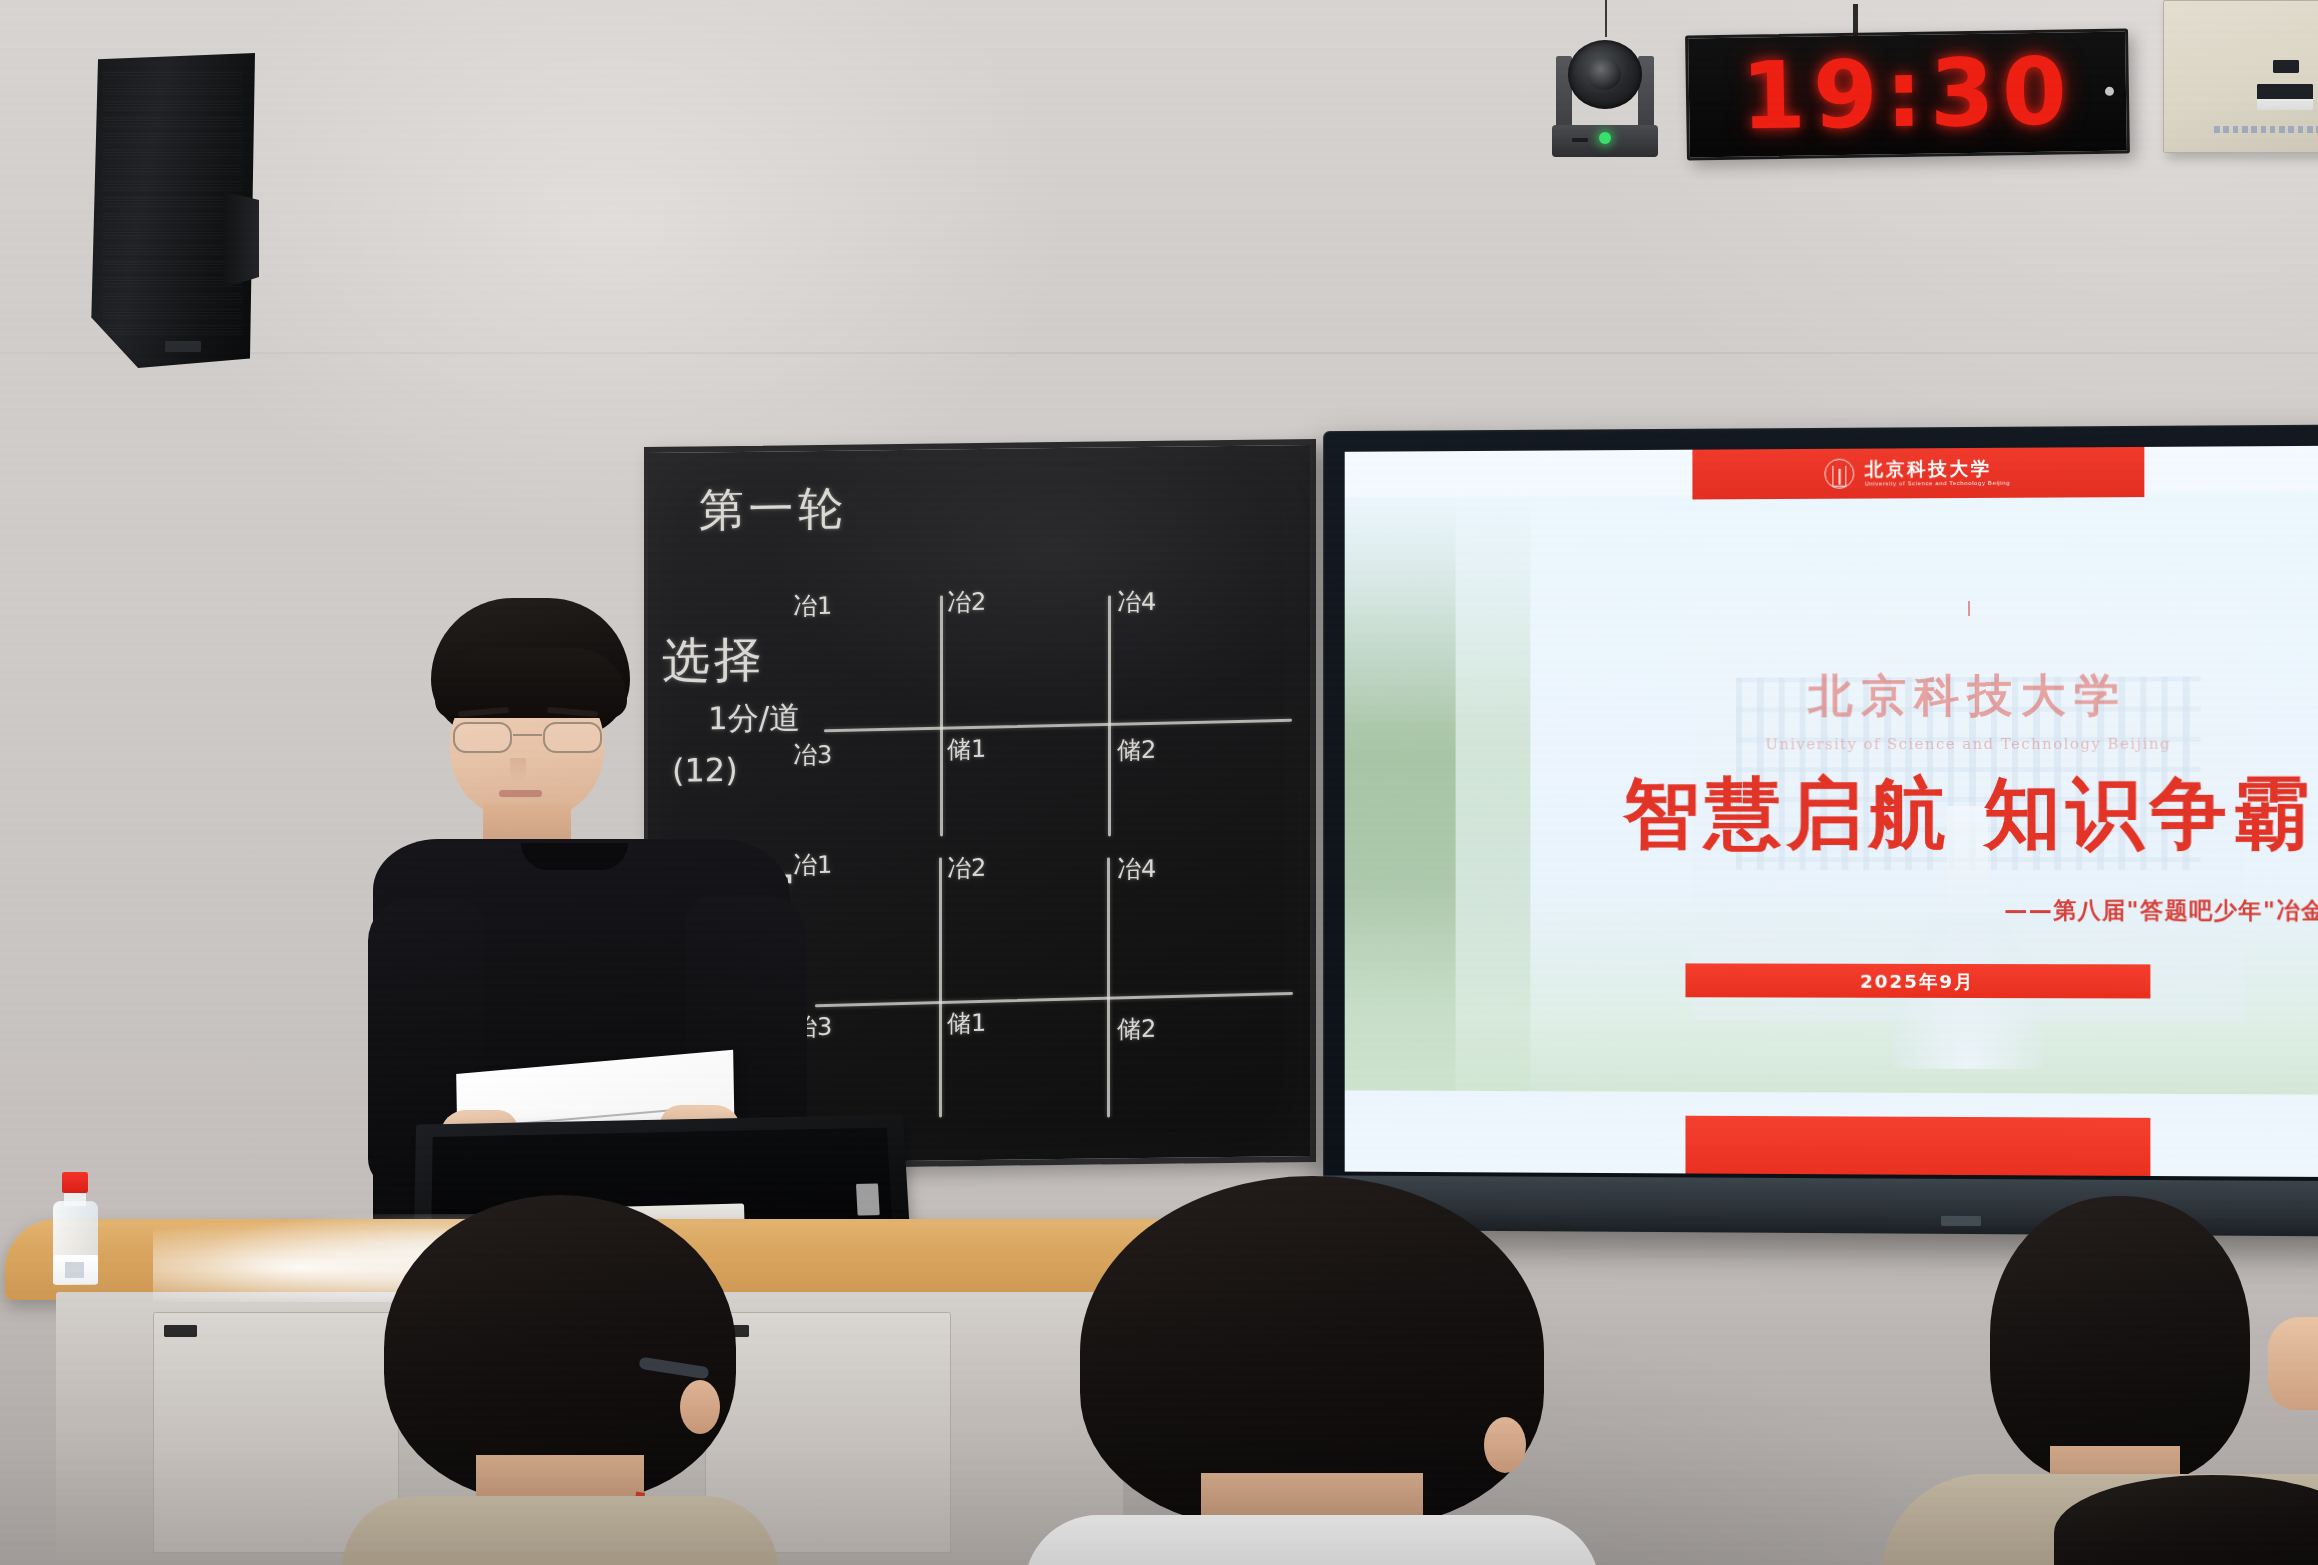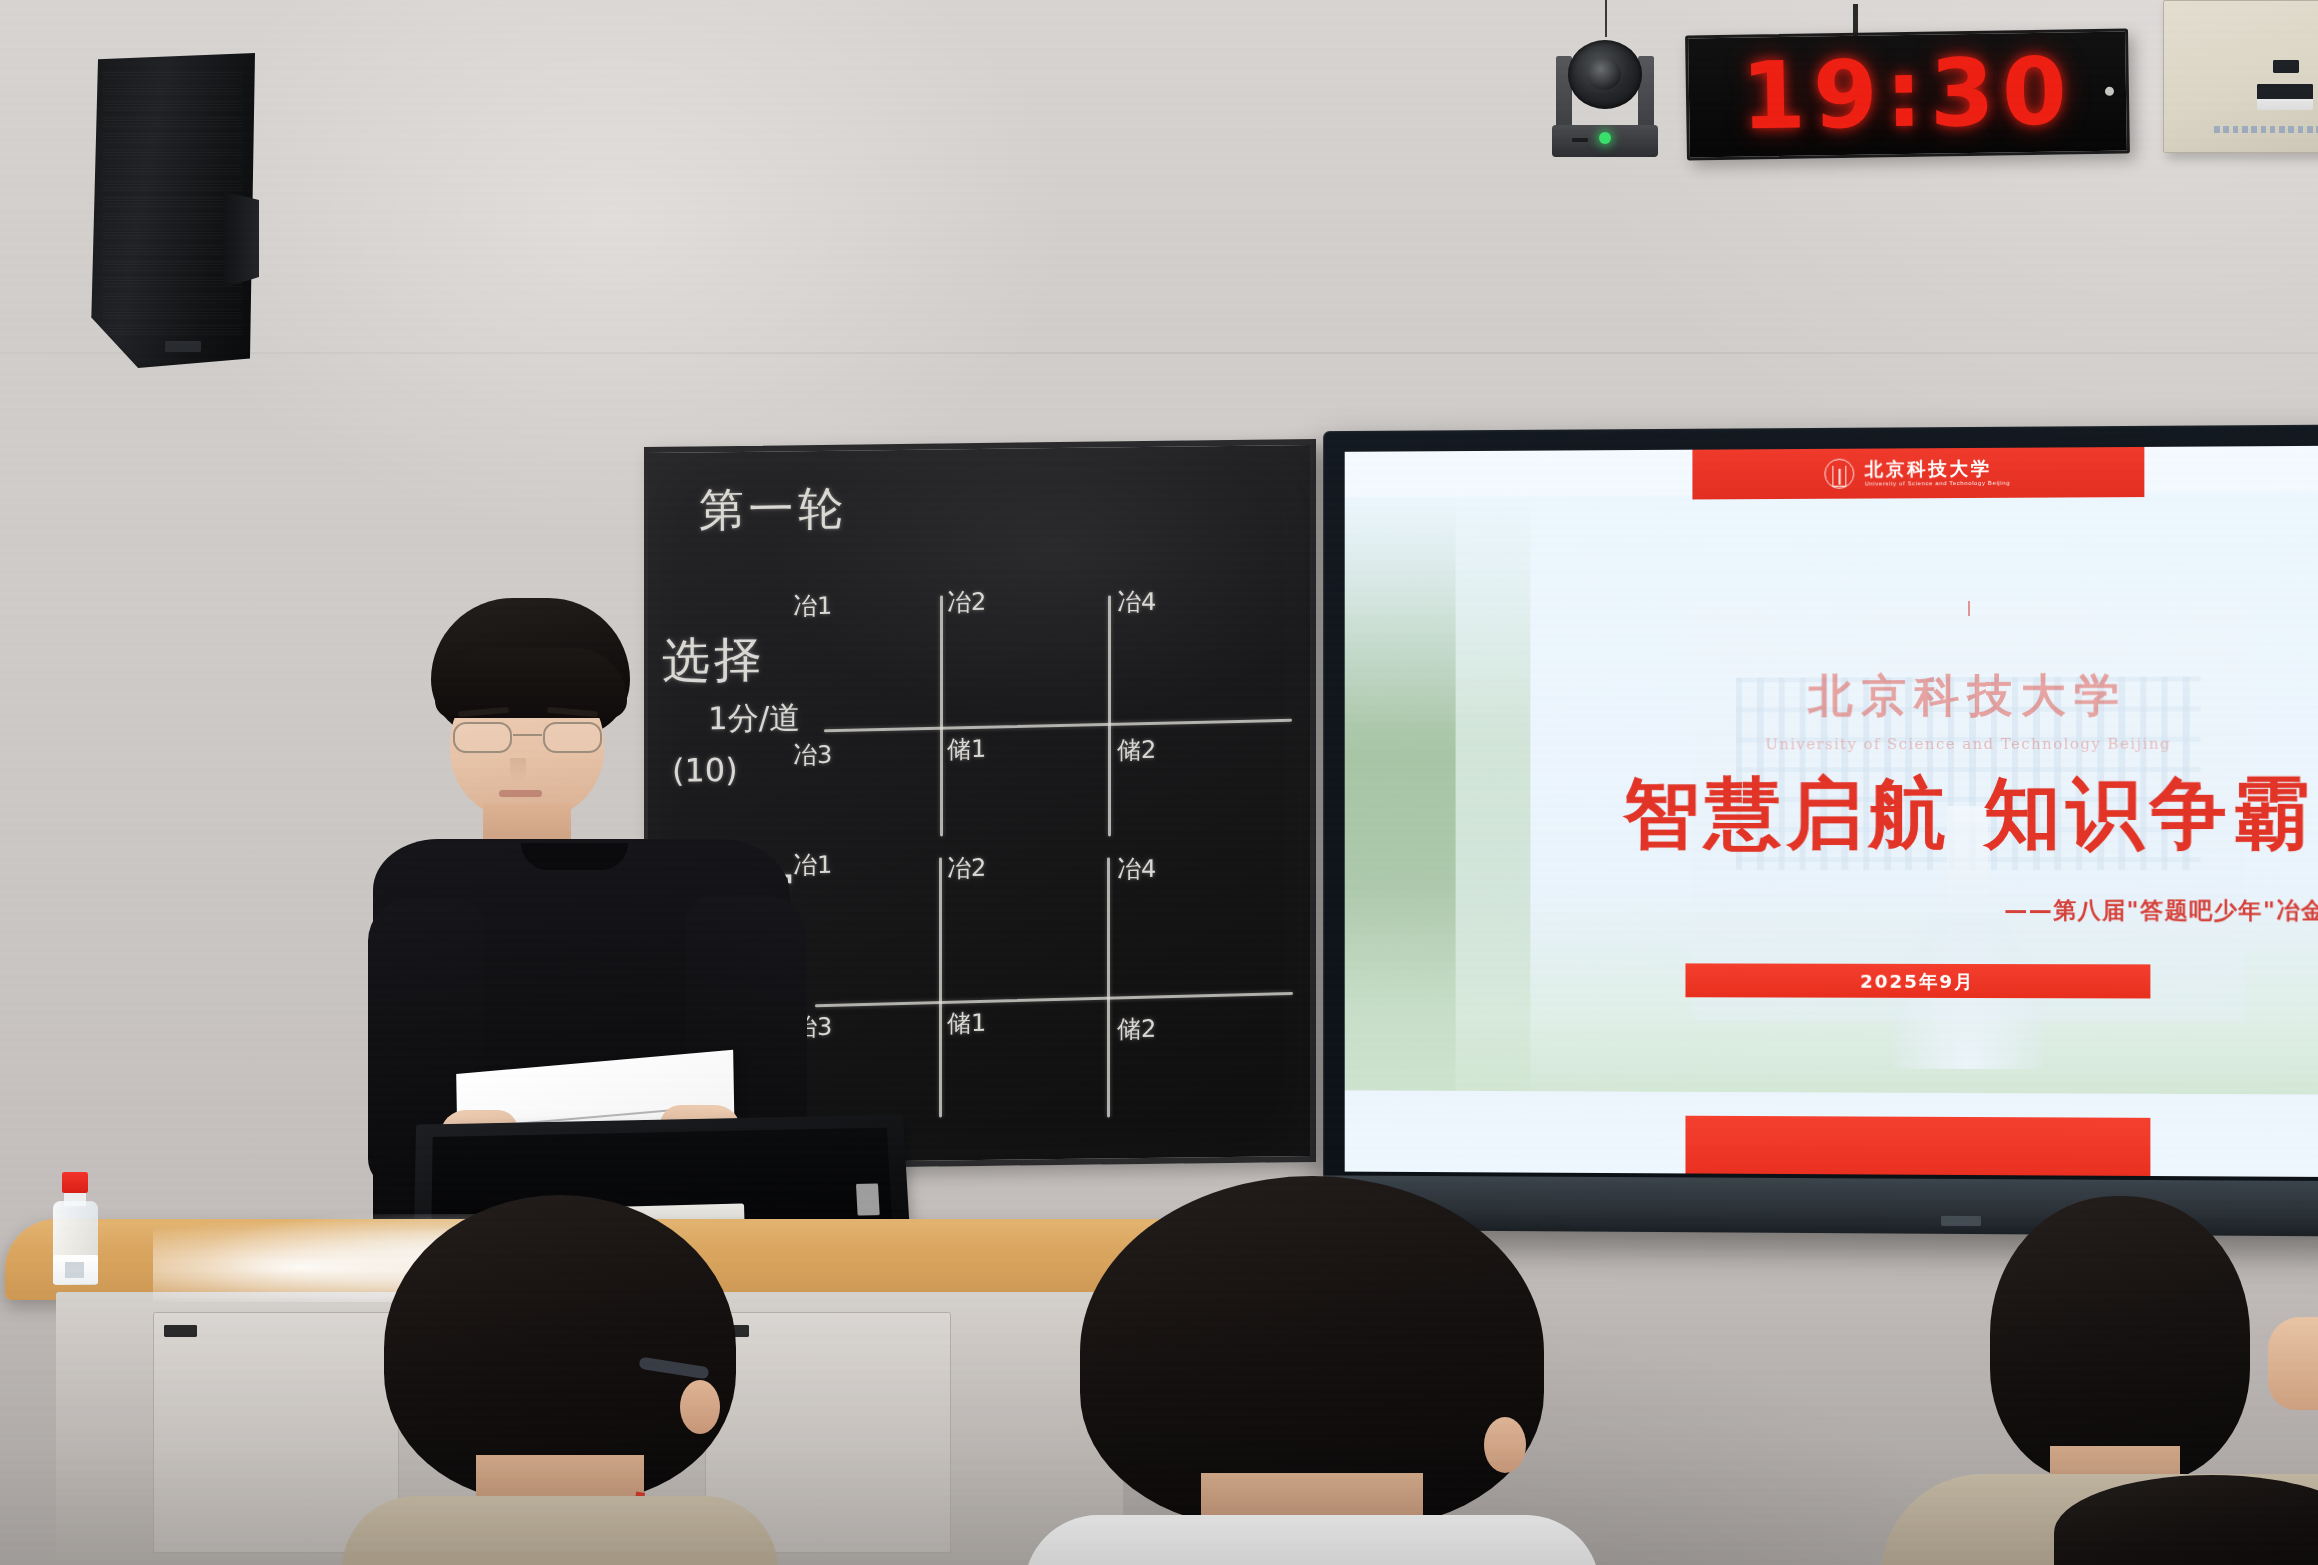--- a/index.html
+++ b/index.html
@@ -471,21 +471,21 @@
 
   </div>
 
   <div class="bb-left">
     <div class="bb-left-glow"></div>
 
     <div class="chalk" style="left:51px; top:28px; font-size:45px; letter-spacing:4.6px;">第一轮</div>
 
     <div class="chalk" style="left:14px; top:176px; font-size:48px; letter-spacing:3.7px;">选择</div>
     <div class="chalk" style="left:60px; top:246px; font-size:31px;">1分/道</div>
-    <div class="chalk" style="left:24px; top:299px; font-size:32px;">(10)</div>
+    <div class="chalk" style="left:24px; top:299px; font-size:32px;">(12)</div>
 
     <div class="chalk" style="left:98px; top:408px; font-size:48px; letter-spacing:3.7px;">空</div>
     <div class="chalk" style="left:116px; top:510px; font-size:34px;">{</div>
 
     <div class="chalk-line" style="left:176px; top:276px; width:468px; height:2.8px; transform:rotate(-0.6deg)"></div>
     <div class="chalk-line" style="left:292px; top:146px; width:2.8px; height:241px;"></div>
     <div class="chalk-line" style="left:460px; top:148px; width:2.8px; height:241px;"></div>
 
     <div class="chalk-line" style="left:167px; top:550px; width:478px; height:2.8px; transform:rotate(-0.8deg)"></div>
     <div class="chalk-line" style="left:291px; top:408px; width:2.8px; height:260px;"></div>

